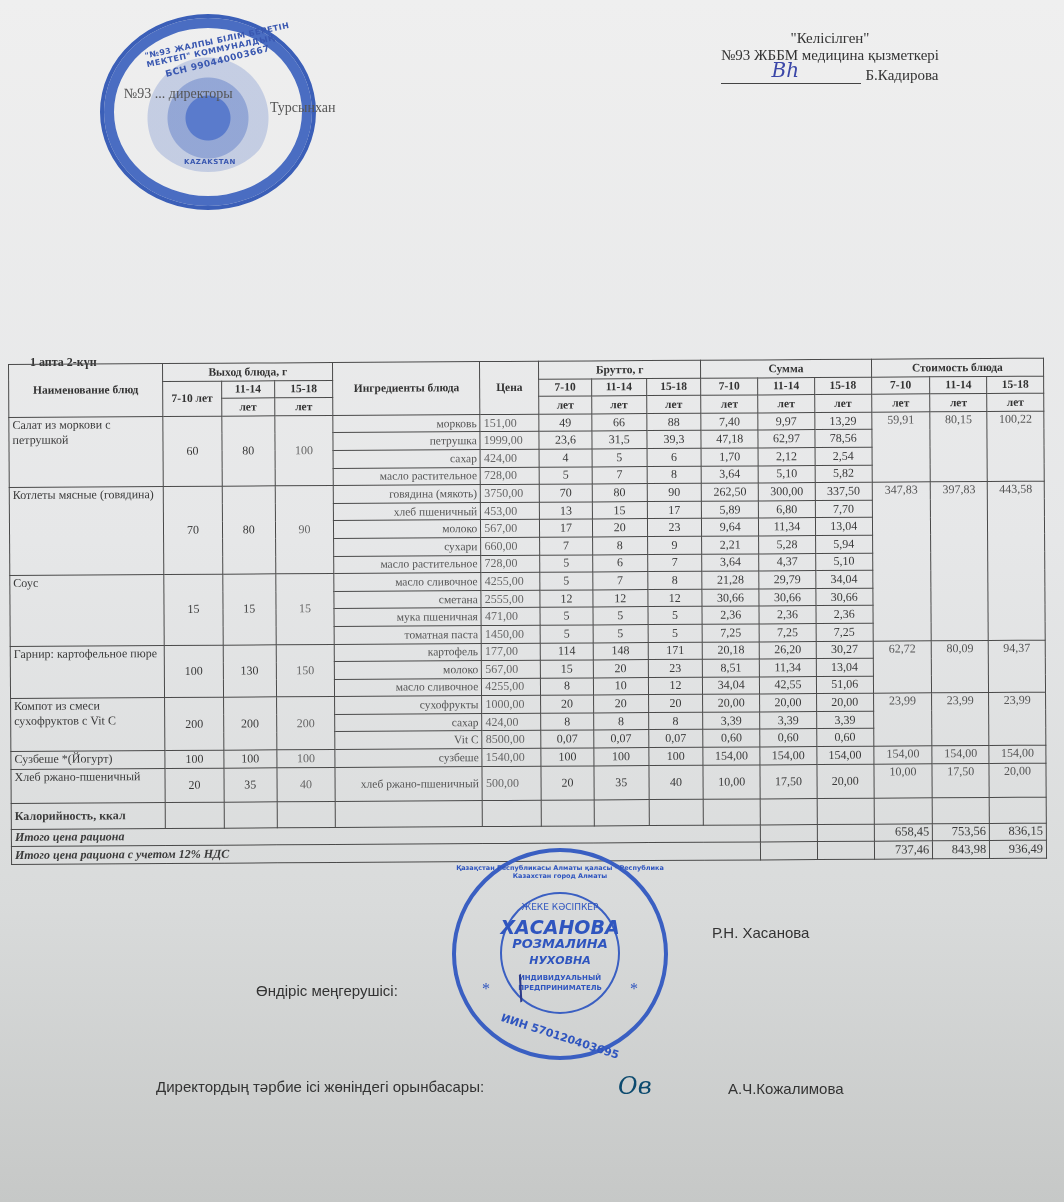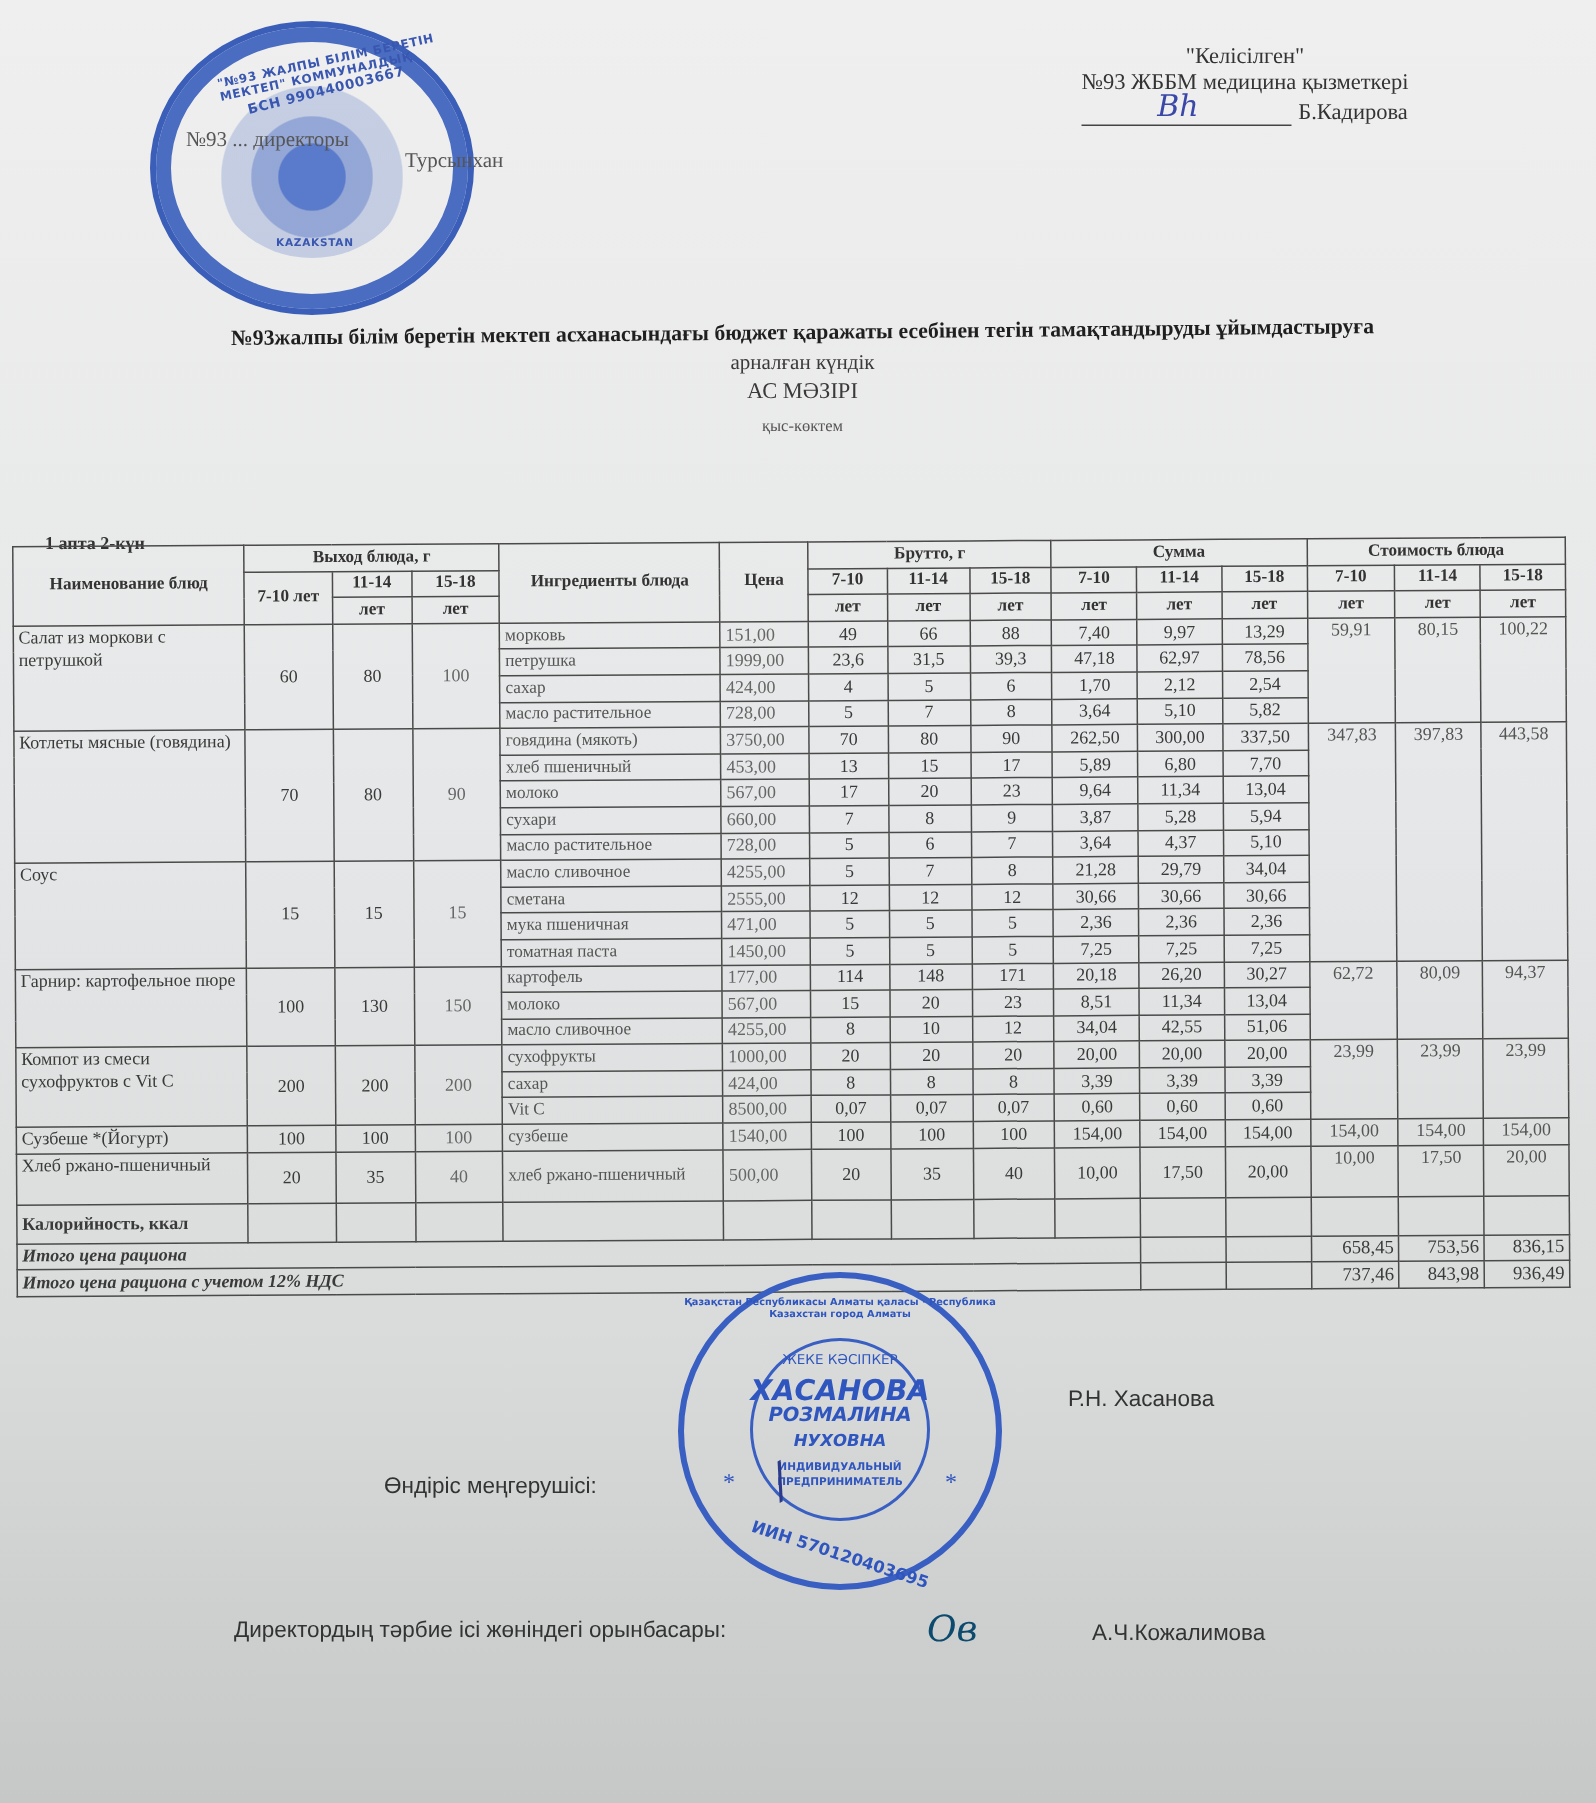--- a/index.html
+++ b/index.html
@@ -55,21 +55,21 @@
   table.menu {
     position: absolute; left: 8px; top: 364px; width: 1036px;
     border-collapse: collapse; font-size: 12px; color: #3a3a3a;
     transform: rotate(-0.35deg); transform-origin: left top;
   }
   table.menu th, table.menu td { border: 1px solid #4a4a4a; padding: 0 3px; height: 17.6px; line-height: 15px; }
   table.menu th { font-weight: bold; color: #333; font-size: 11.5px; }
   table.menu td.num { text-align: center; }
   table.menu td.price { }
   table.menu td.dish { vertical-align: top; text-align: left; font-size: 12px; }
-  table.menu td.ing { text-align: left; color: #555; font-size: 11.5px; }
+  table.menu td.ing { text-align: right; color: #555; font-size: 11.5px; }
   table.menu td.cost { text-align: center; vertical-align: top; color: #555; }
   table.menu td.light { color: #666; }
   table.menu tr.tall td { height: 34px; }
   table.menu tr.cal td { height: 26px; }
   table.menu .total-label { font-style: italic; font-weight: bold; text-align: left; }
   table.menu .total-val { text-align: right; font-size: 12.5px; }
 
   
   .stamp-ip {
     position: absolute; left: 452px; top: 848px; width: 216px; height: 212px; border-radius: 50%;
@@ -115,26 +115,20 @@
     <span class="line">"Келісілген"</span>
     <span class="line">№93 ЖББМ медицина қызметкері</span>
     <div class="signrow">
       <span class="sigline">
         <span class="sig">Bh</span>
       </span>
       <span>Б.Кадирова</span>
     </div>
   </div>
 
-  <div class="title-block">
-    <div class="title-1">№93жалпы білім беретін мектеп асханасындағы бюджет қаражаты есебінен тегін тамақтандыруды ұйымдастыруға</div>
-    <div class="title-2">арналған күндік</div>
-    <div class="title-3">АС МӘЗІРІ</div>
-    <div class="title-4">қыс-көктем</div>
-  </div>
 
   <div class="week-label">1 апта 2-күн</div>
 
   <table class="menu">
     <colgroup>
       <col style="width:152px">
         <col style="width:58px">
         <col style="width:52px">
         <col style="width:58px">
       <col style="width:145px">
@@ -271,21 +265,21 @@
           <td class="num">9,64</td>
           <td class="num">11,34</td>
           <td class="num">13,04</td>
         </tr>
         <tr>
           <td class="ing">сухари</td>
           <td class="price light">660,00</td>
           <td class="num">7</td>
           <td class="num">8</td>
           <td class="num">9</td>
-          <td class="num">3,87</td>
+          <td class="num">2,21</td>
           <td class="num">5,28</td>
           <td class="num">5,94</td>
         </tr>
         <tr>
           <td class="ing">масло растительное</td>
           <td class="price light">728,00</td>
           <td class="num">5</td>
           <td class="num">6</td>
           <td class="num">7</td>
           <td class="num">3,64</td>

